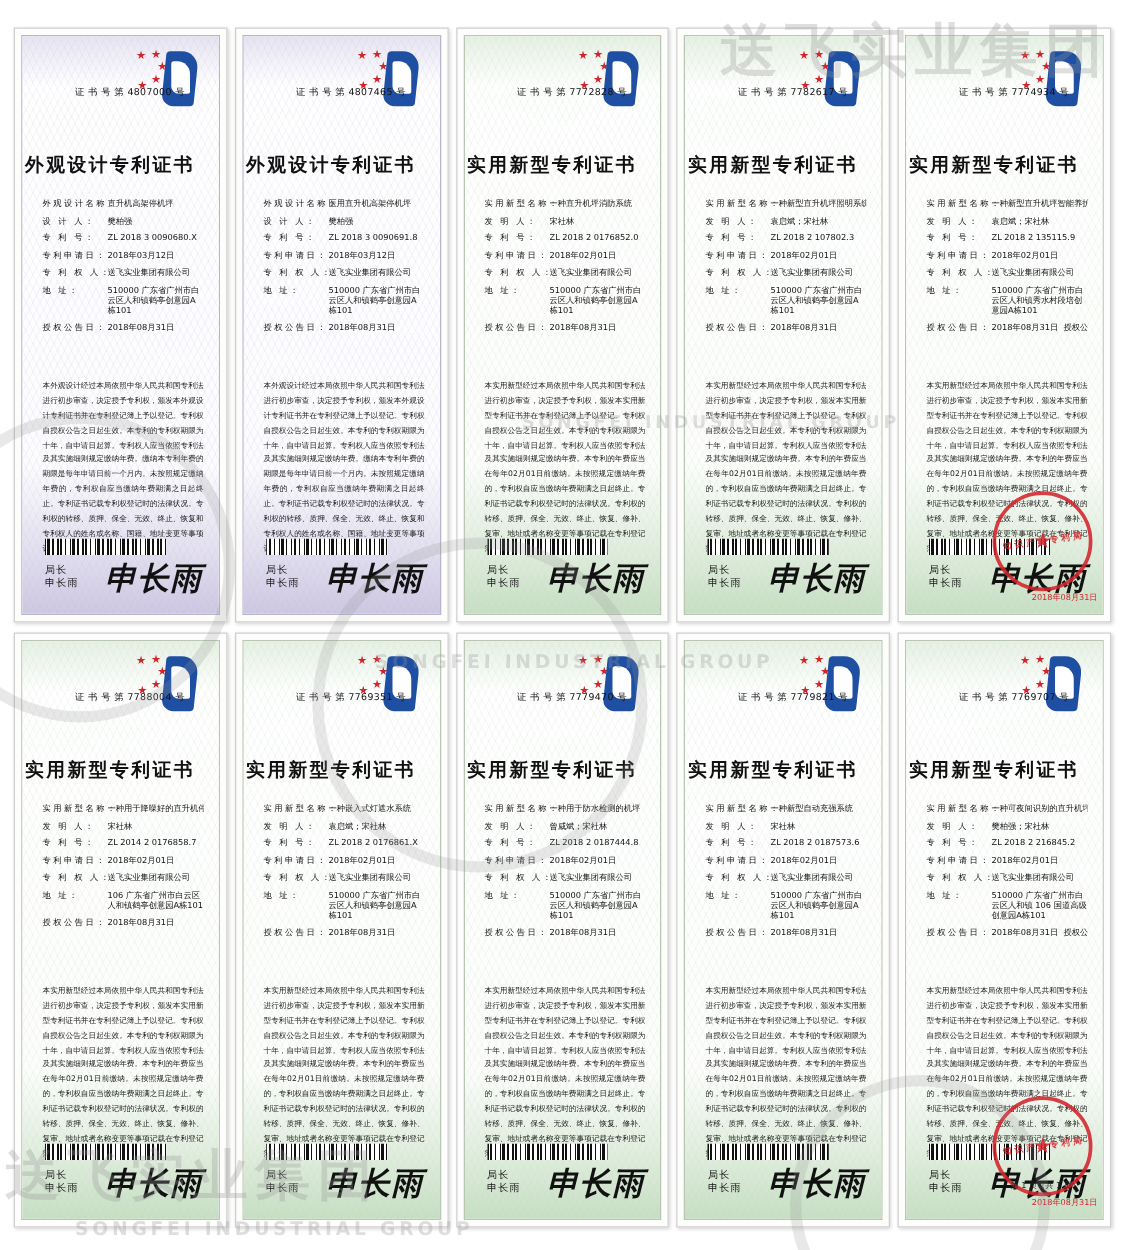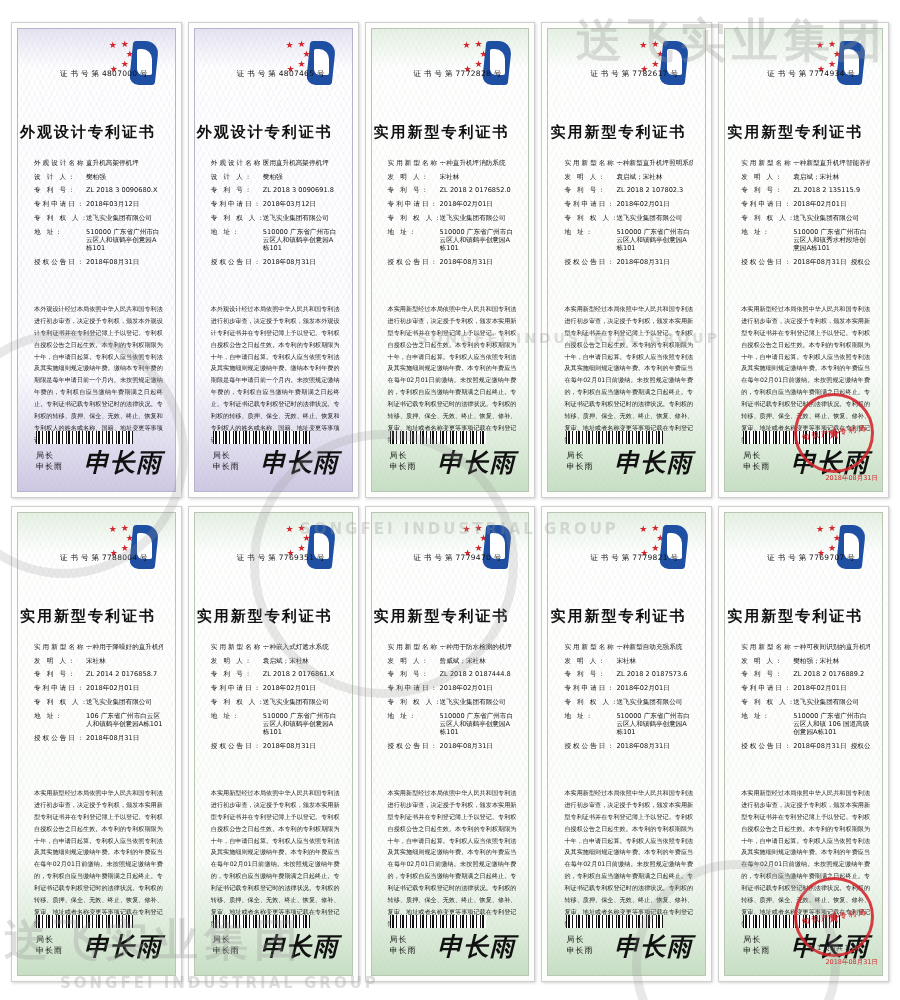--- a/index.html
+++ b/index.html
@@ -737,21 +737,21 @@
         <div class="row">
           <span class="lab">实用新型名称：</span>
           <span class="val">一种可夜间识别的直升机坪消防通道</span>
         </div>
         <div class="row">
           <span class="lab">发 明 人：</span>
           <span class="val">樊柏强；宋社林</span>
         </div>
         <div class="row">
           <span class="lab">专 利 号：</span>
-          <span class="val">ZL 2018 2 0176889.2</span>
+          <span class="val">ZL 2018 2 216845.2</span>
         </div>
         <div class="row">
           <span class="lab">专利申请日：</span>
           <span class="val">2018年02月01日</span>
         </div>
         <div class="row">
           <span class="lab">专 利 权 人：</span>
           <span class="val">送飞实业集团有限公司</span>
         </div>
         <div class="row">

